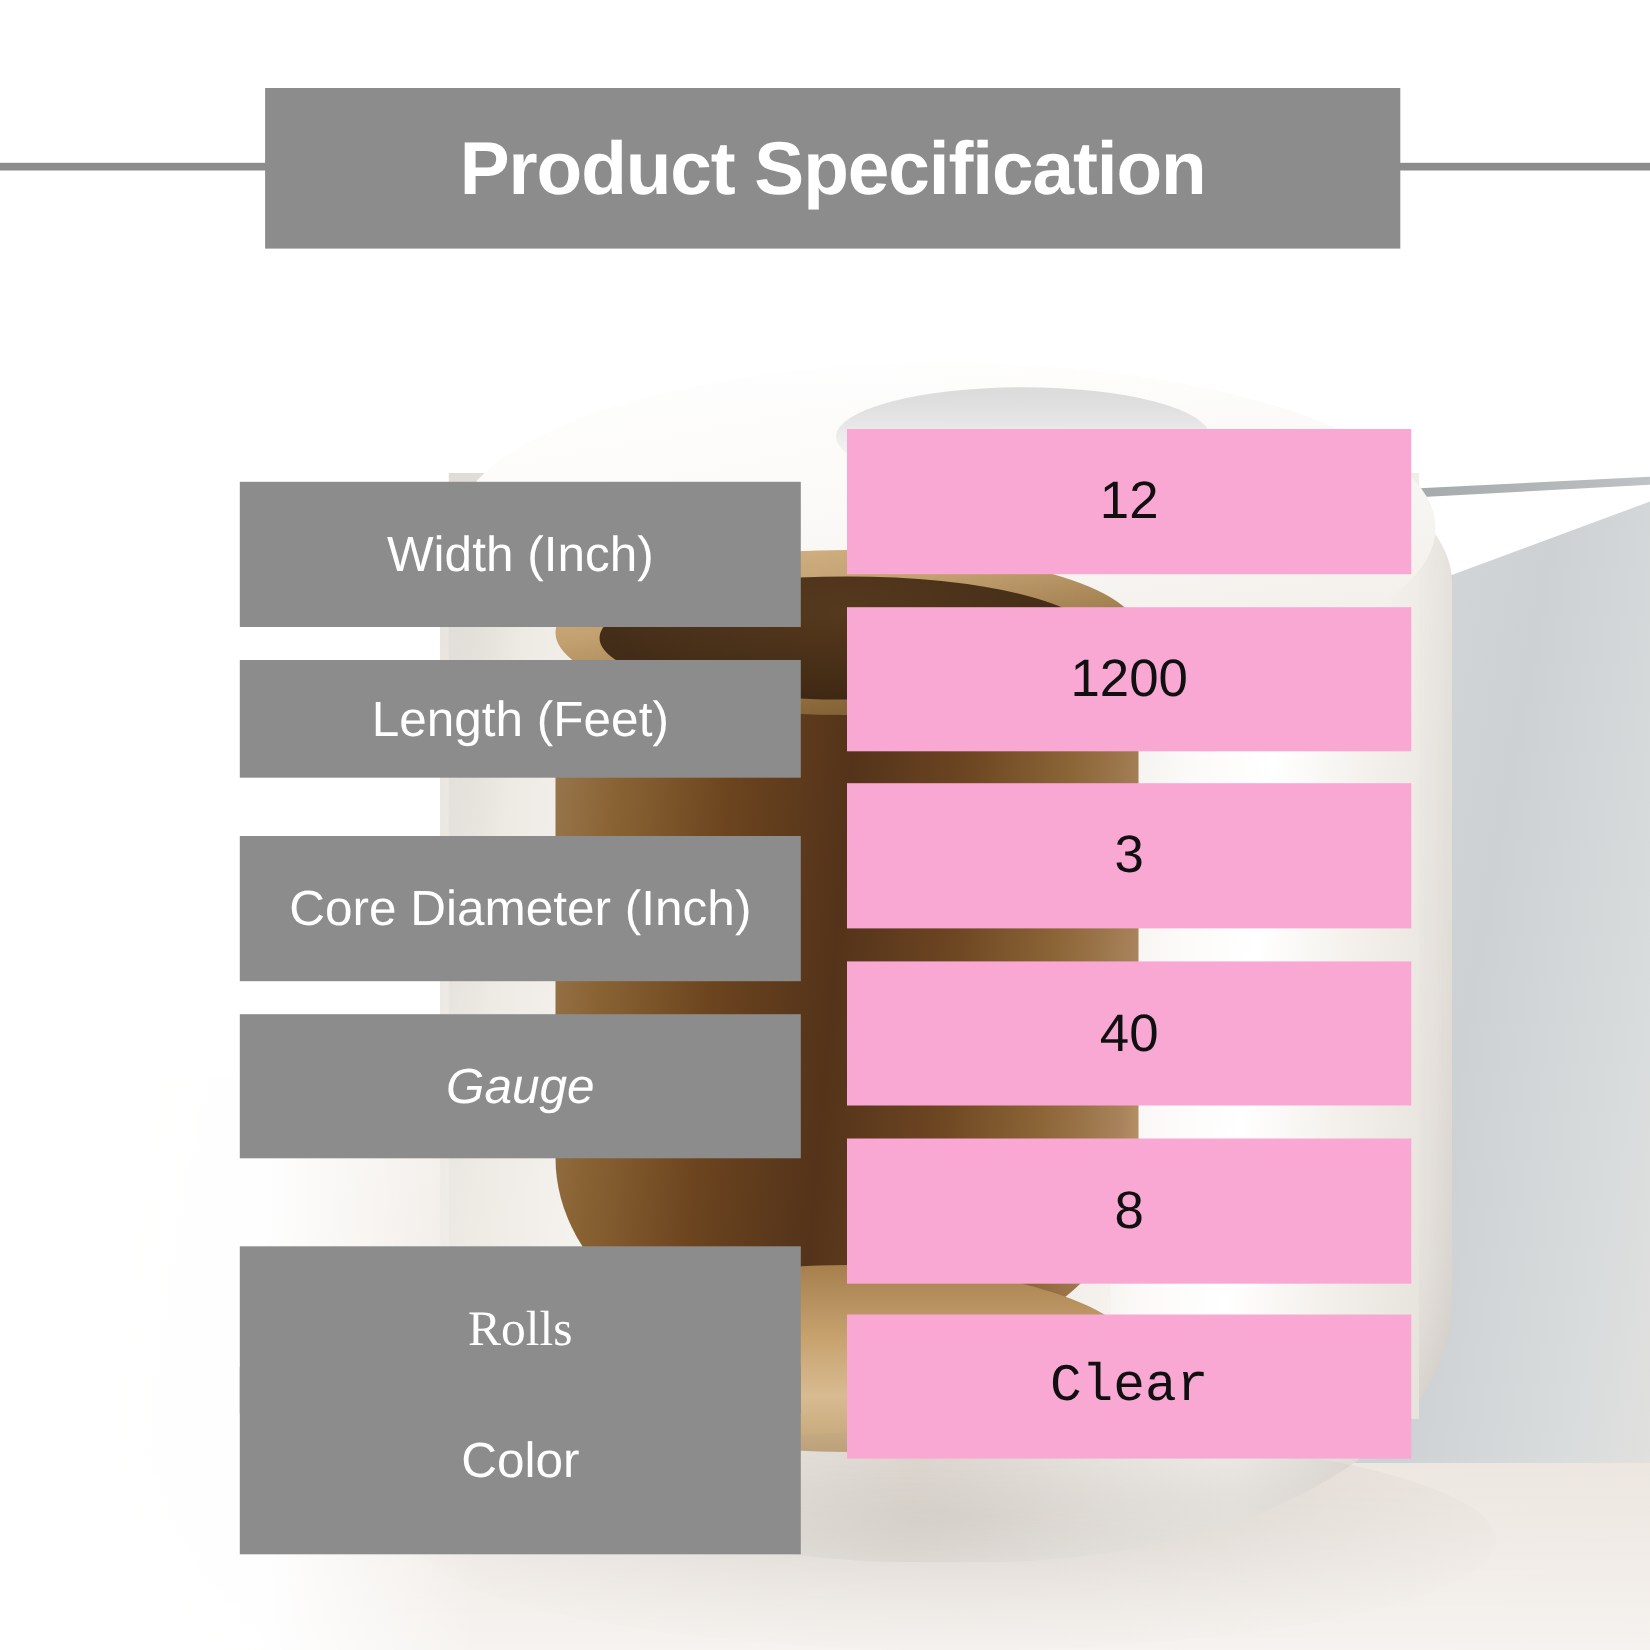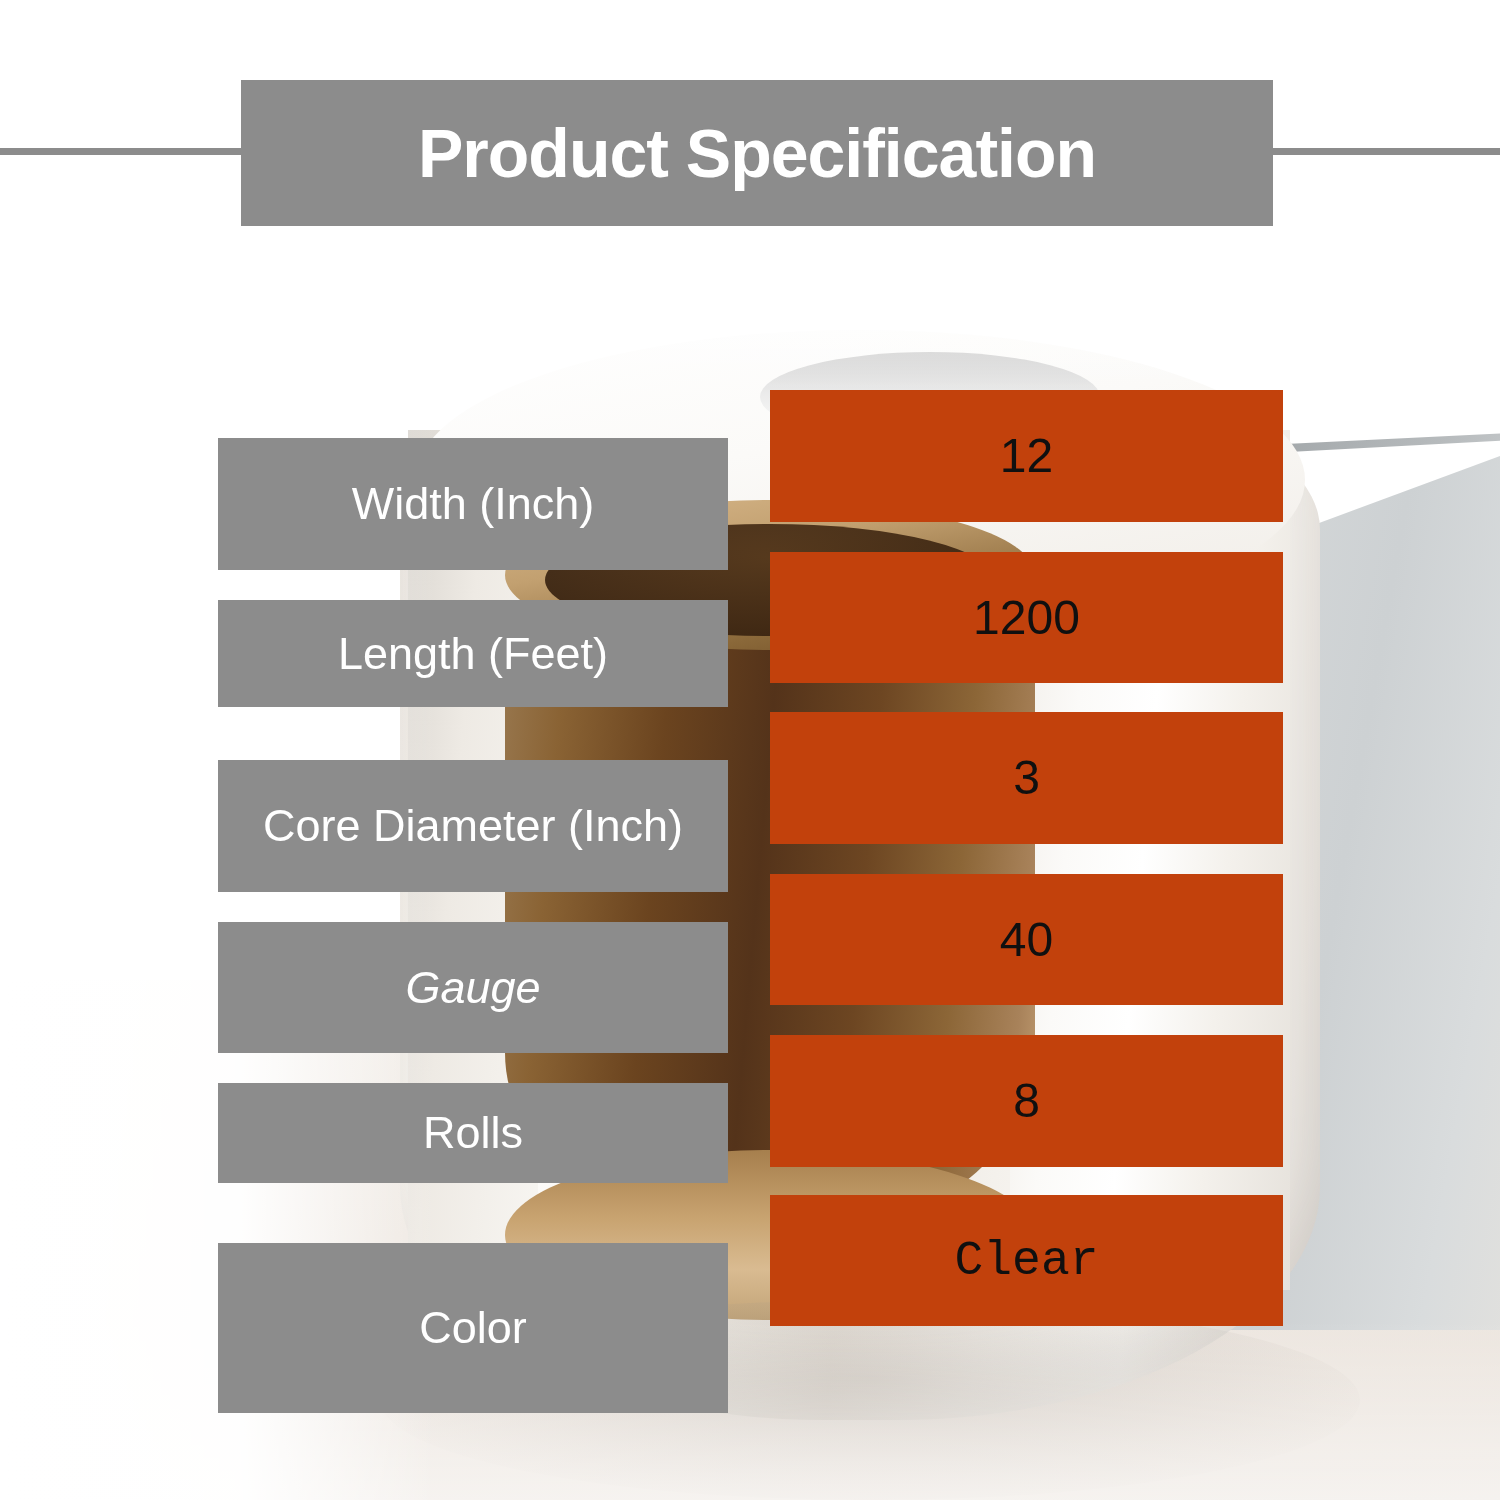--- a/index.html
+++ b/index.html
@@ -210,21 +210,21 @@
     display:flex; align-items:center; justify-content:center;
     text-align:center;
     font-size:45px;
     line-height:1.06;
     padding:0 14px;
     margin-top:48px;
   }
   .spec-value {
     position:absolute;
     left:770px; width:513px;
-    background:#c2410c;
+    background:#f9a8d4;
     color:#101010;
     display:flex; align-items:center; justify-content:center;
     text-align:center;
     font-size:48px;
     line-height:1;
   }
 </style>
 </head>
 <body>
 
@@ -284,21 +284,21 @@
     <div class="spec-row">
       <div class="spec-label" style="top:874px; height:131px;font-style:italic;">
         <span>Gauge</span>
       </div>
       <div class="spec-value" style="top:874px; height:131px;">
         <span>40</span>
       </div>
     </div>
 
     <div class="spec-row">
-      <div class="spec-label" style="top:1035px; height:100px;">
+      <div class="spec-label" style="top:1085px; height:152px;font-family:Liberation Serif, serif;">
         <span>Rolls</span>
       </div>
       <div class="spec-value" style="top:1035px; height:132px;">
         <span>8</span>
       </div>
     </div>
 
     <div class="spec-row">
       <div class="spec-label" style="top:1195px; height:170px;">
         <span>Color</span>

